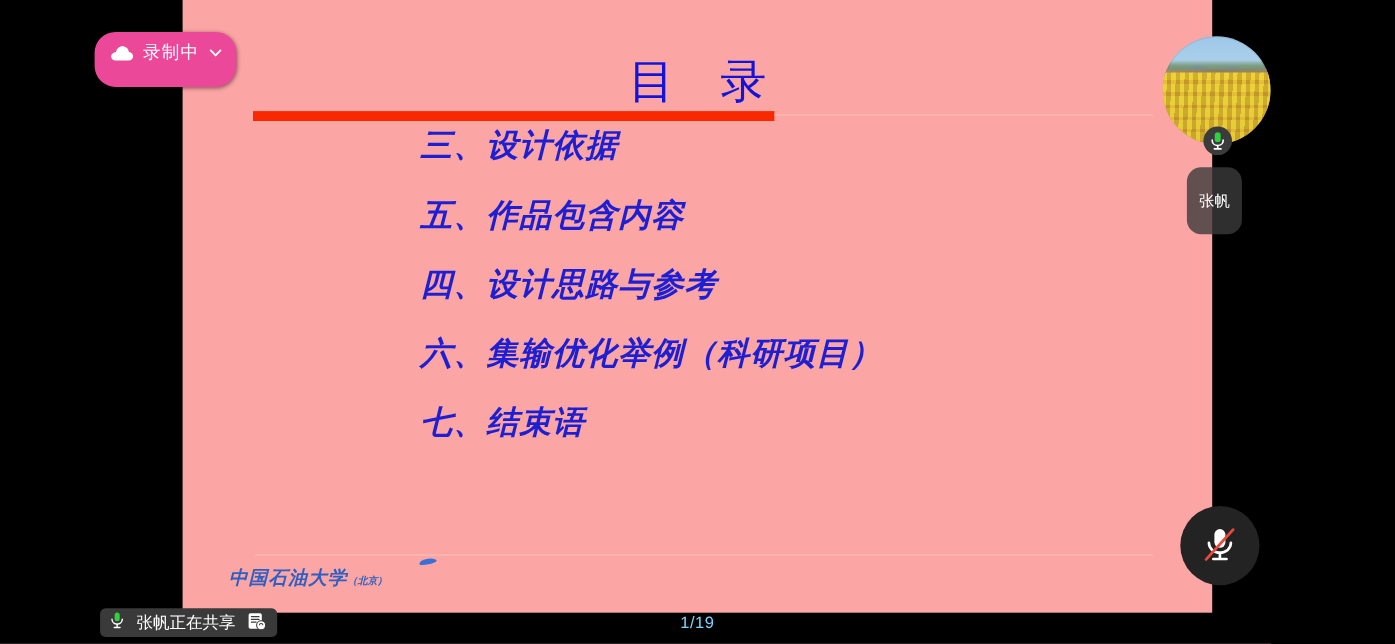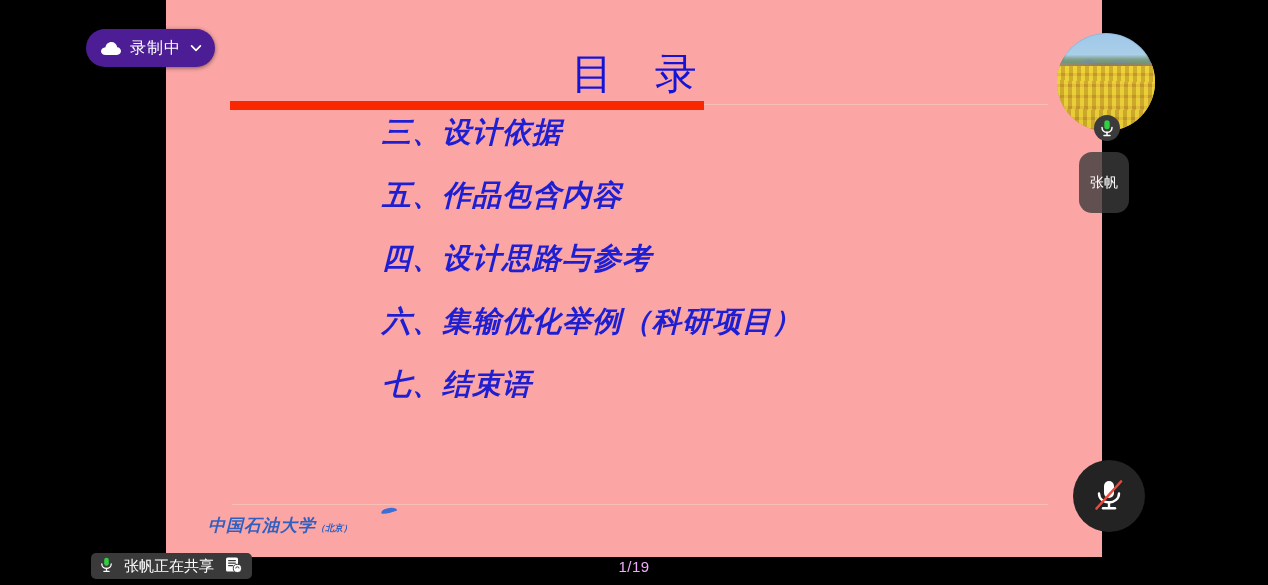--- a/index.html
+++ b/index.html
@@ -128,22 +128,22 @@
 
   
   .rec-pill {
     position: absolute;
     left: 86px;
     top: 29px;
     height: 38px;
     display: flex;
     align-items: center;
     gap: 8px;
-    padding: 0 12px 0 14px;
-    background: #4c1d95;
+    padding: 0 12px 12px 14px;
+    background: #ec4899;
     border-radius: 19px;
     color: #ffffff;
     font-size: 16px;
     white-space: nowrap;
     box-shadow: 0 1px 4px rgba(0,0,0,.5);
   }
   .rec-pill .cloud-icon {
     display: inline-block;
     width: 22px;
     height: 15px;
@@ -260,21 +260,21 @@
     white-space: nowrap;
   }
 
   
   .page-indicator {
     position: absolute;
     left: 0;
     top: 558px;
     width: 1268px;
     text-align: center;
-    color: #f0abfc;
+    color: #7dd3fc;
     font-size: 15px;
     letter-spacing: .5px;
   }
 </style>
 </head>
 <body>
 
 <div id="app">
 
   <div class="slide-canvas">

